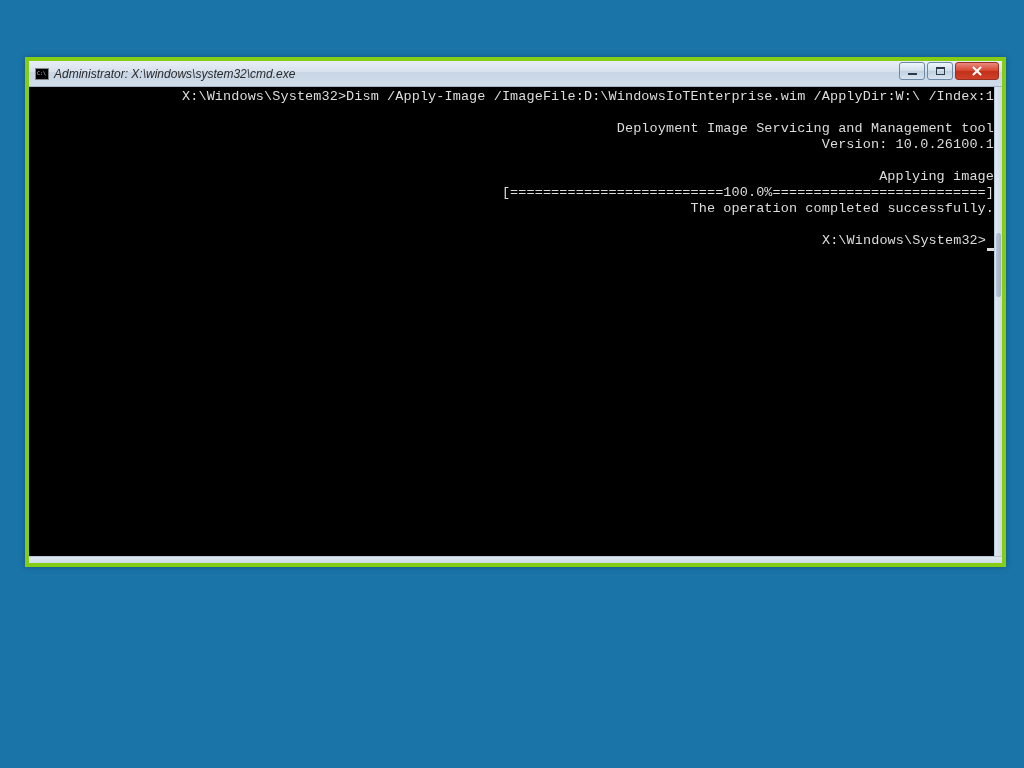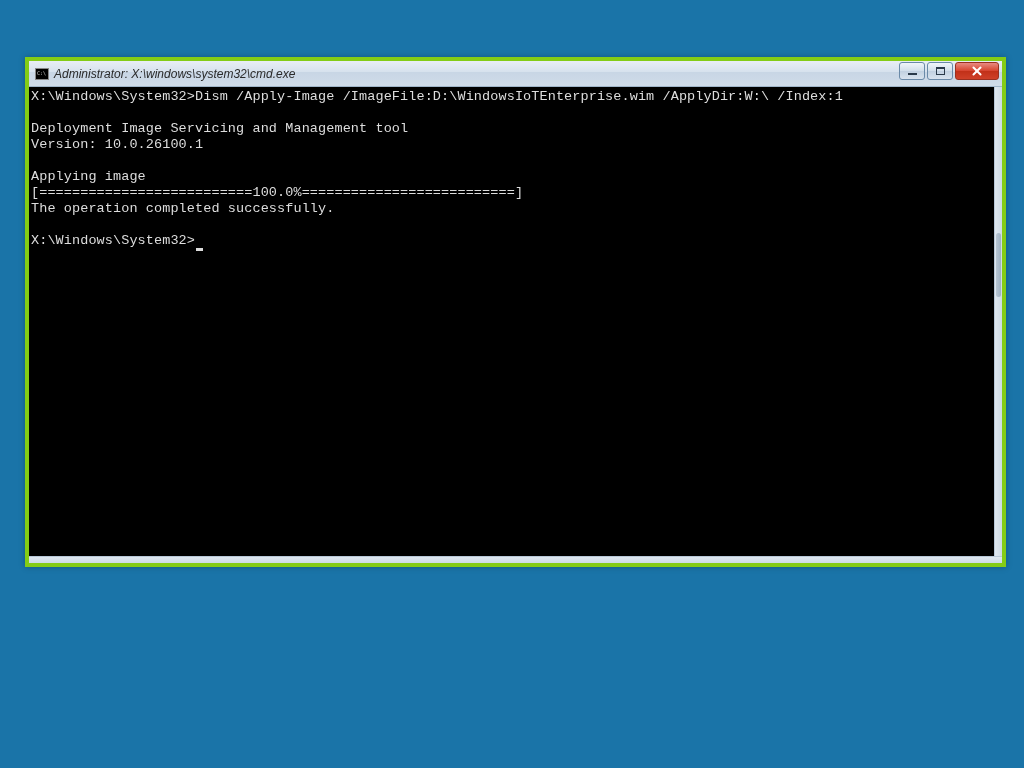--- a/index.html
+++ b/index.html
@@ -109,20 +109,21 @@
       background: #fff;
       border-radius: 1px;
     }
     .wc-close-glyph::before { transform: rotate(45deg); }
     .wc-close-glyph::after  { transform: rotate(-45deg); }
     .client {
       flex: 1;
       display: flex;
       background: #000;
       position: relative;
+      text-align: right;
     }
     .terminal {
       flex: 1;
       background: #000;
       color: #ddd;
       font-family: Consolas, "Courier New", monospace;
       font-size: 13.5px;
       line-height: 16px;
       padding: 2px 0 2px 2px;
       white-space: pre;

